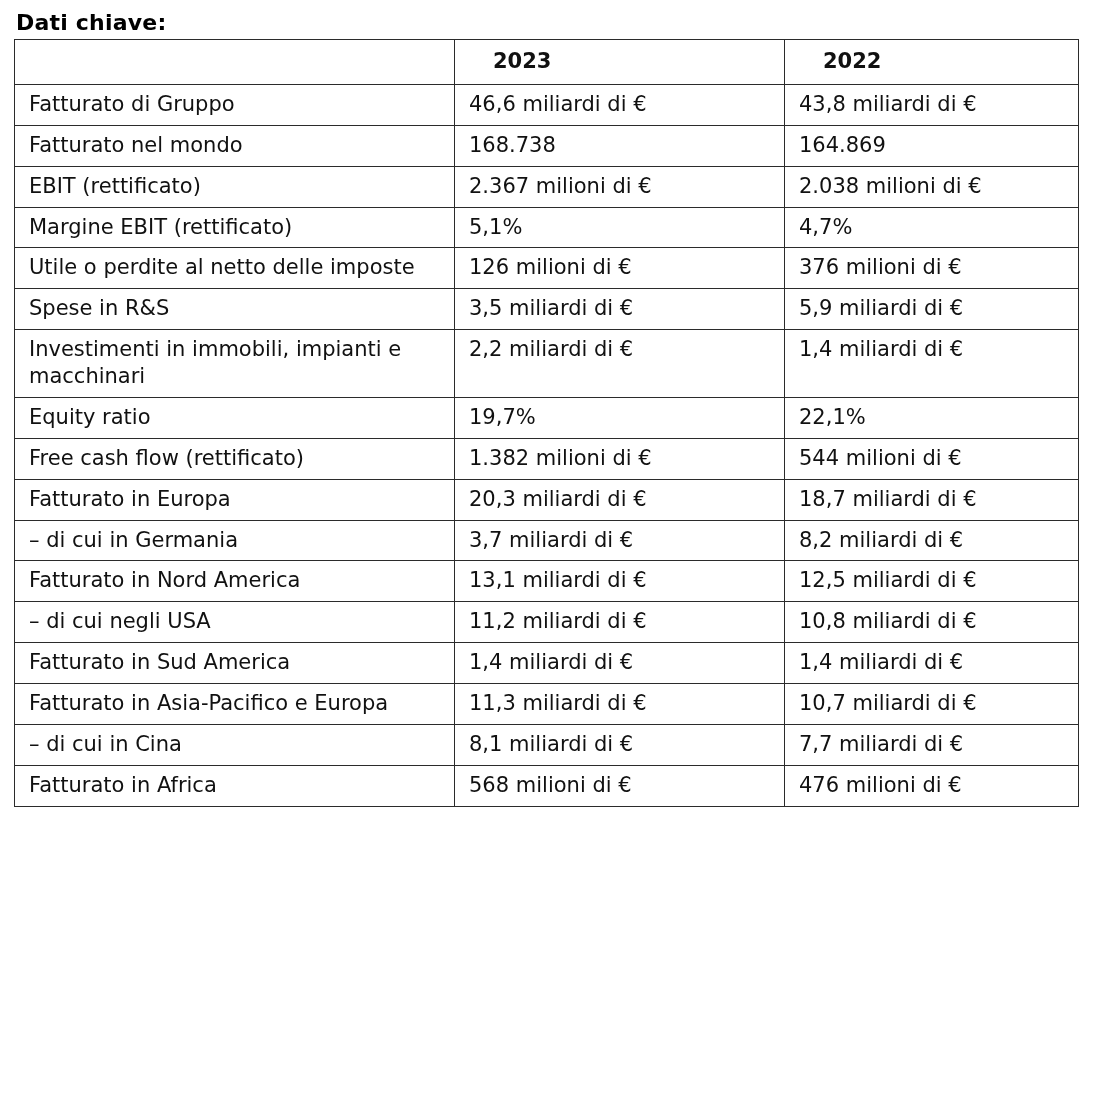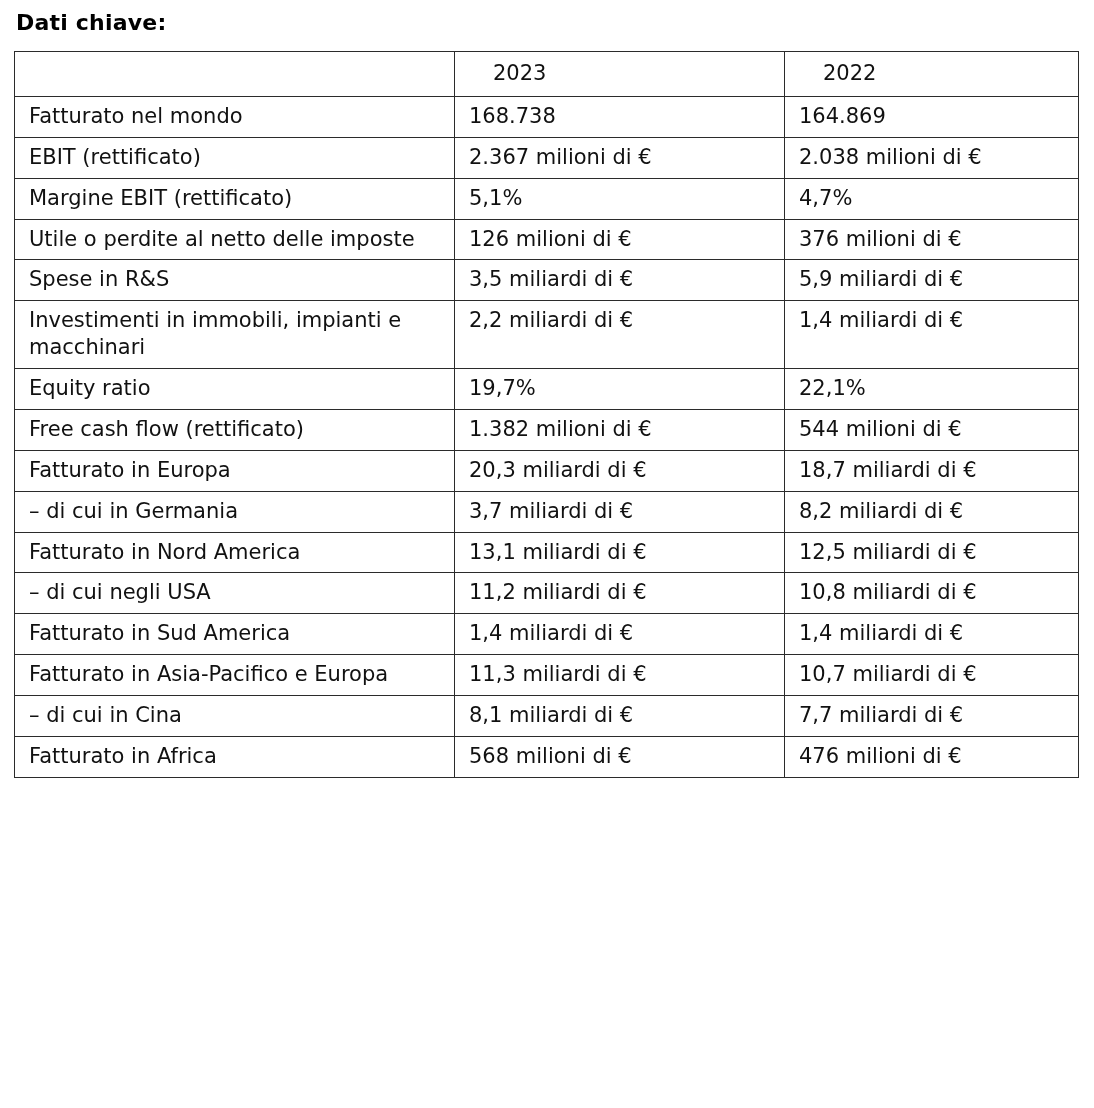--- a/index.html
+++ b/index.html
@@ -15,21 +15,21 @@
     overflow: hidden;
   }
   .page {
     padding: 10px 14px 0 14px;
     box-sizing: border-box;
   }
   .doc-title {
     font-size: 22px;
     font-weight: bold;
     color: #000000;
-    margin: 0 0 16px 2px;
+    margin: 0 0 4px 2px;
     letter-spacing: 0.2px;
   }
   table.key-figures {
     border-collapse: collapse;
     width: 1064px;
     table-layout: fixed;
     font-size: 21px;
   }
   table.key-figures col.c0 { width: 440px; }
   table.key-figures col.c1 { width: 330px; }
@@ -38,21 +38,21 @@
   table.key-figures td {
     border: 1px solid #2b2b2b;
     padding: 6px 10px 7px 14px;
     vertical-align: top;
     text-align: left;
     font-weight: normal;
     line-height: 1.28;
     color: #111111;
   }
   table.key-figures thead th {
-    font-weight: normal;
+    font-weight: bold;
     padding-top: 8px;
     padding-bottom: 9px;
     padding-left: 38px;
   }
   table.key-figures thead th.blank {
     border-top-color: #2b2b2b;
   }
 </style>
 </head>
 <body>
@@ -68,20 +68,25 @@
       <col class="c2">
     </colgroup>
     <thead>
       <tr>
         <th class="blank"></th>
         <th>2023</th>
         <th>2022</th>
       </tr>
     </thead>
     <tbody>
+      <tr>
+        <td>Fatturato di Gruppo</td>
+        <td>46,6 miliardi di €</td>
+        <td>43,8 miliardi di €</td>
+      </tr>
       <tr>
         <td>Fatturato nel mondo</td>
         <td>168.738</td>
         <td>164.869</td>
       </tr>
       <tr>
         <td>EBIT (rettificato)</td>
         <td>2.367 milioni di €</td>
         <td>2.038 milioni di €</td>
       </tr>

